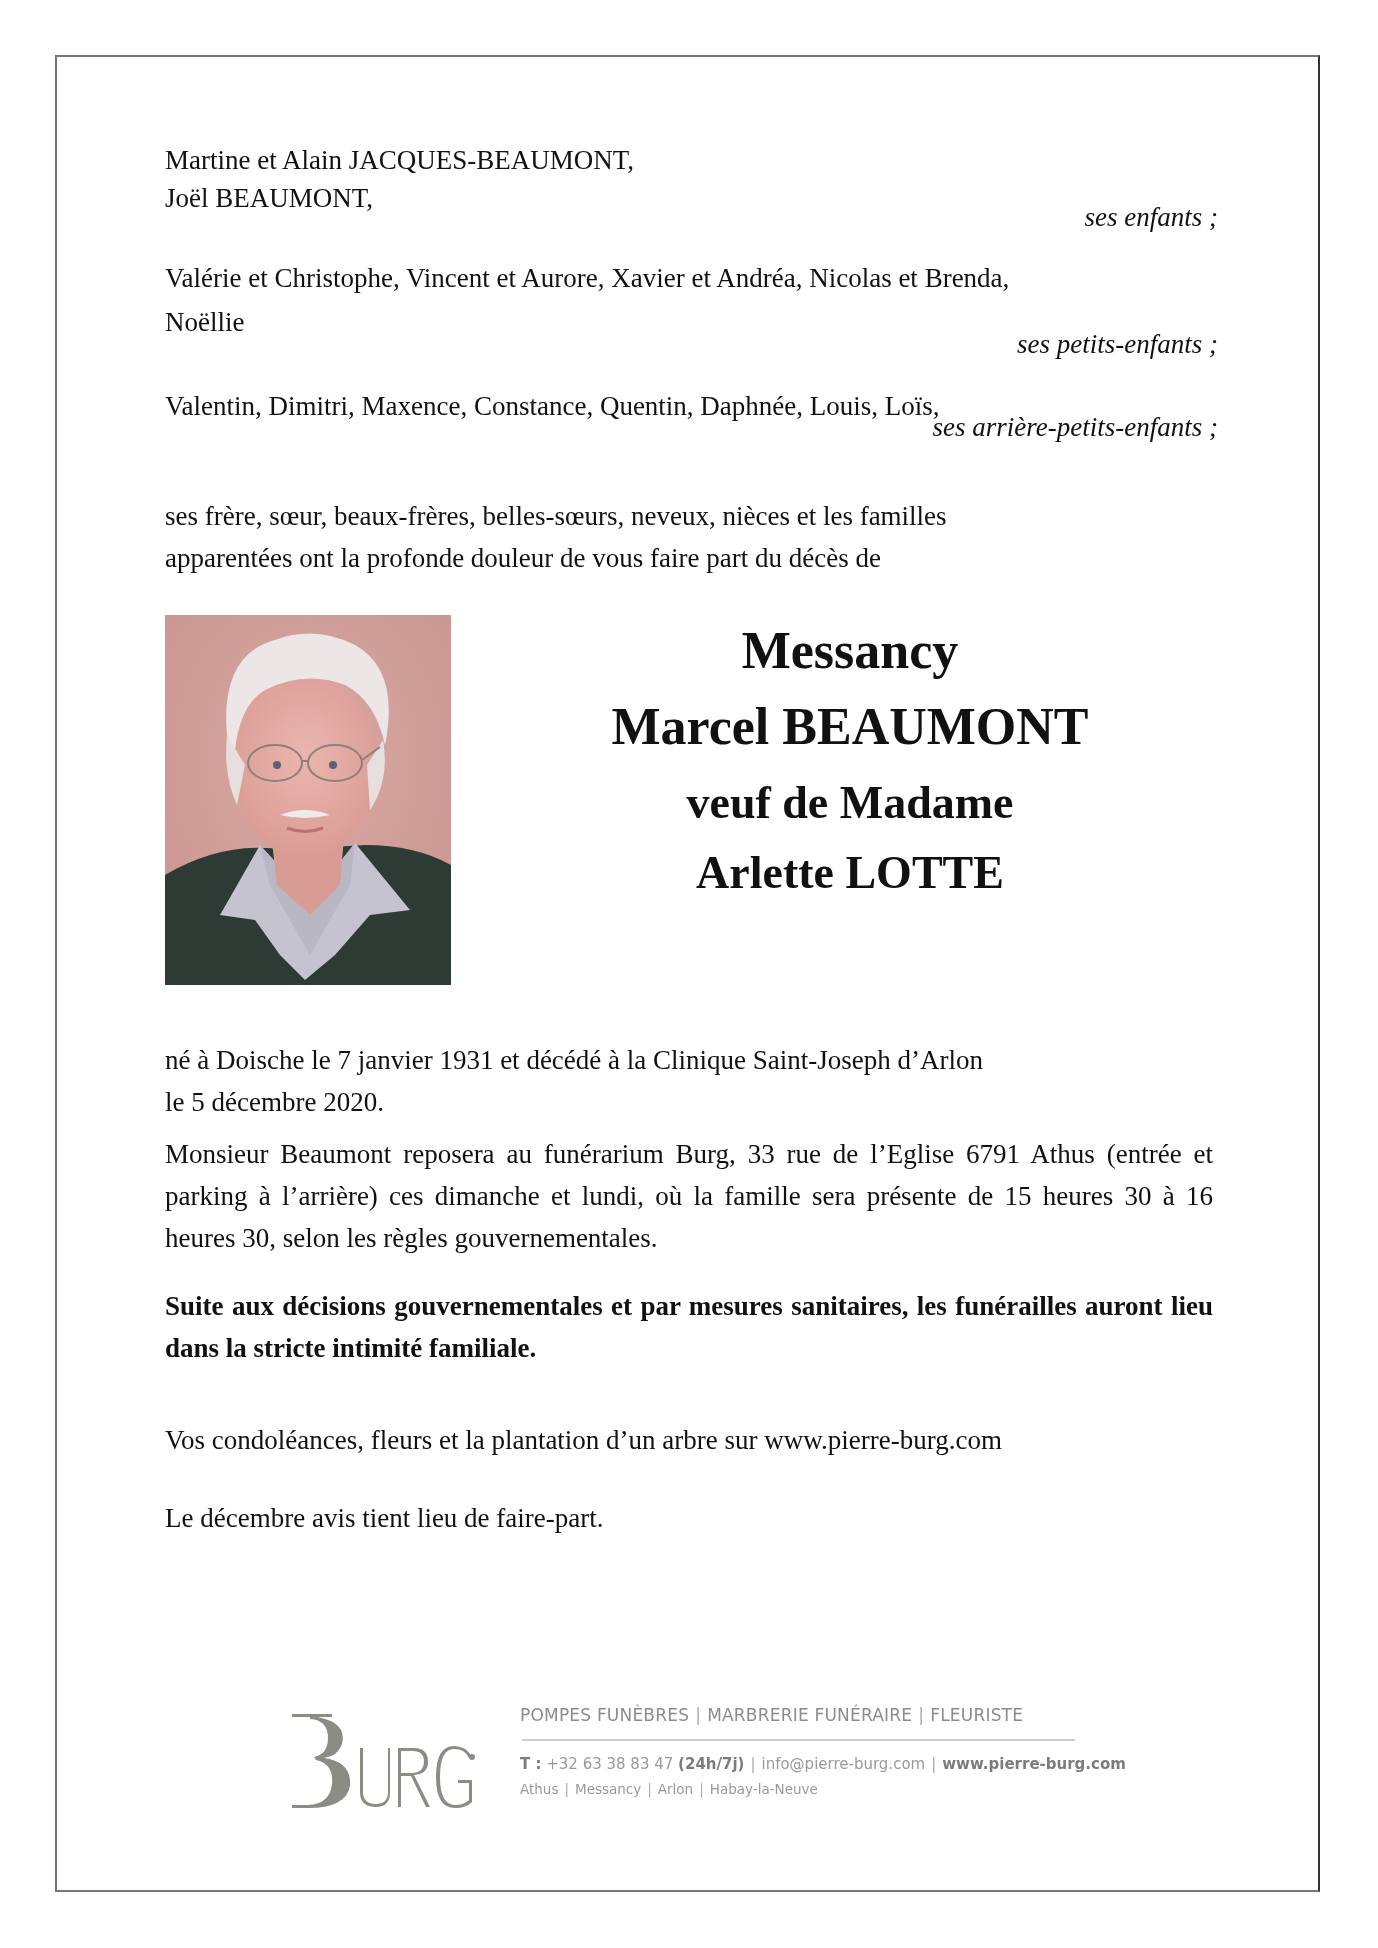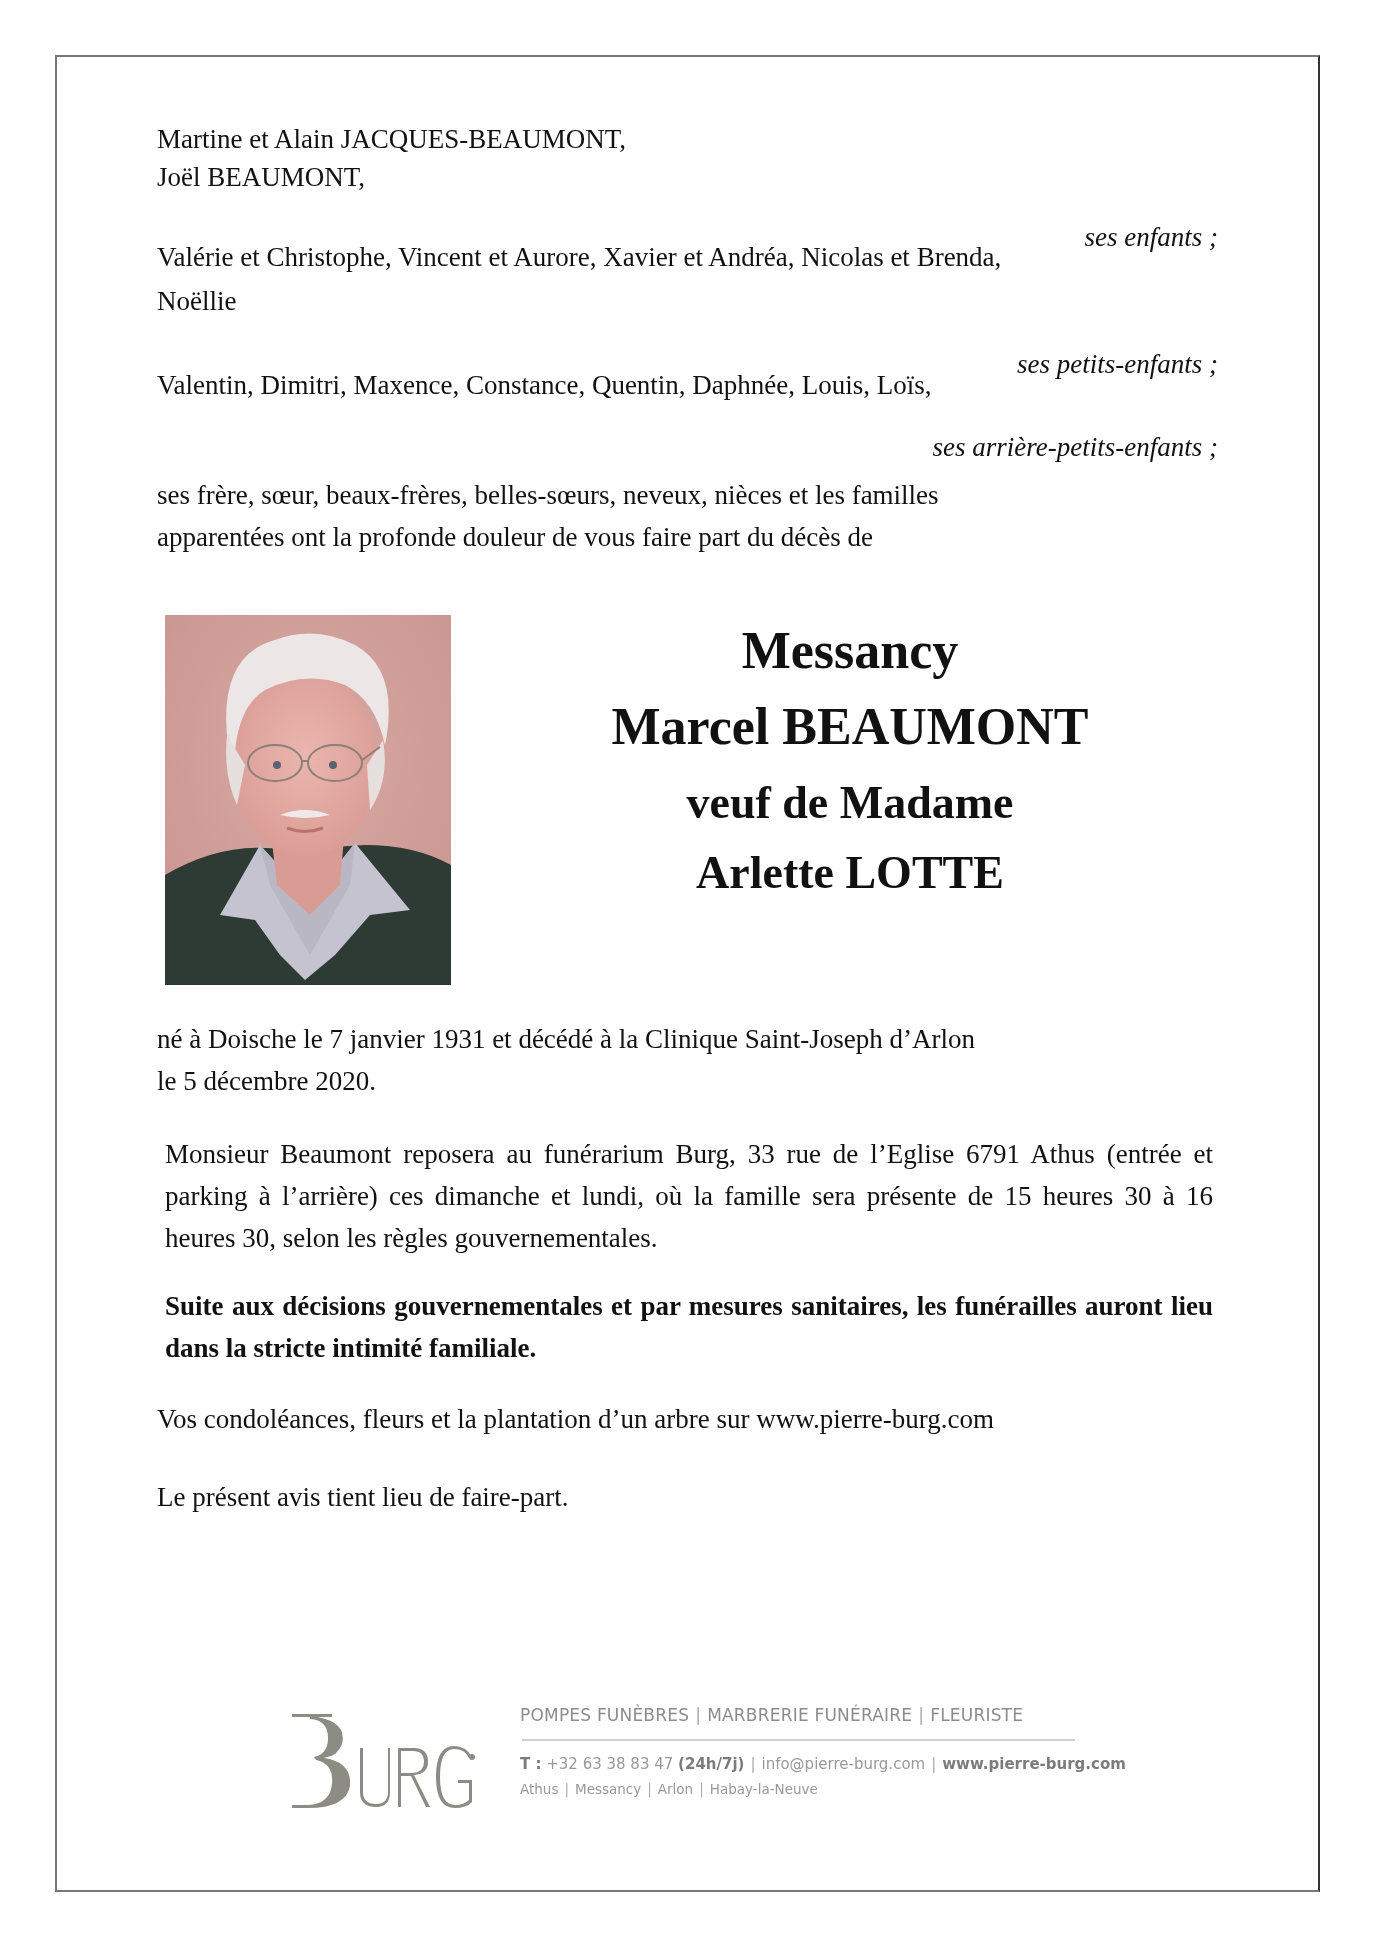--- a/index.html
+++ b/index.html
@@ -1,22 +1,22 @@
 <!DOCTYPE html>
 <html><head>
   <meta charset="utf-8">
   <style>
     html, body { margin: 0; padding: 0; background: #ffffff; }
     body { width: 1378px; height: 1948px; position: relative; overflow: hidden;
            font-family: "Liberation Serif", "DejaVu Serif", serif; color: #111; }
     .page { position: absolute; left: 55px; top: 55px; width: 1265px; height: 1837px;
             border: 2px solid #777; border-right-color: #333; border-bottom-color: #777; box-sizing: border-box; }
     .txt { position: absolute; font-size: 27px; line-height: 38px; white-space: nowrap; }
-    .left { left: 157px; }
-    .right { right: 160px; text-align: right; font-style: italic; margin-top: 20px; }
+    .left { left: 165px; margin-top: 21px; }
+    .right { right: 160px; text-align: right; font-style: italic; }
     .justify { left: 165px; width: 1048px; white-space: normal; text-align: justify; text-align-last: left; }
     .title-block { position: absolute; left: 500px; width: 700px; top: 615px; text-align: center; font-weight: bold; }
     .title-block div { white-space: nowrap; }
     .t1 { font-size: 52px; line-height: 64px; margin-top: 4px; }
     .t2 { font-size: 52px; line-height: 64px; margin-top: 12px; }
     .t3 { font-size: 46px; line-height: 60px; margin-top: 14px; }
     .t4 { font-size: 46px; line-height: 60px; margin-top: 10px; }
     .photo { position: absolute; left: 165px; top: 615px; width: 286px; height: 370px; overflow: hidden; }
     .footer-logo { position: absolute; left: 290px; top: 1712px; width: 190px; height: 100px; }
     .footer-info { position: absolute; left: 520px; top: 1705px; width: 555px; color: #8a8a8a;
@@ -95,21 +95,21 @@
 
 <div class="txt left" style="top:1020px">né à Doische le 7 janvier 1931 et décédé à la Clinique Saint-Joseph d’Arlon</div>
 <div class="txt left" style="top:1062px">le 5 décembre 2020.</div>
 
 <div class="txt justify" style="top:1133px; line-height:42px;">Monsieur Beaumont reposera au funérarium Burg, 33 rue de l’Eglise 6791 Athus (entrée et parking à l’arrière) ces dimanche et lundi, où la famille sera présente de 15 heures 30 à 16 heures 30, selon les règles gouvernementales.</div>
 
 <div class="txt justify" style="top:1285px; line-height:42px;font-weight:bold;">Suite aux décisions gouvernementales et par mesures sanitaires, les funérailles auront lieu dans la stricte intimité familiale.</div>
 
 <div class="txt left" style="top:1400px">Vos condoléances, fleurs et la plantation d’un arbre sur www.pierre-burg.com</div>
 
-<div class="txt left" style="top:1478px">Le présent avis tient lieu de faire-part.</div>
+<div class="txt left" style="top:1478px">Le décembre avis tient lieu de faire-part.</div>
 
 <div class="footer-logo">
   <svg width="190" height="100" viewBox="0 0 190 100" xmlns="http://www.w3.org/2000/svg">
     <g fill="#8c8c84">
 
       <rect x="2" y="2" width="40" height="3"></rect>
       <path d="M20 4 Q58 8 52 32 Q48 44 34 46 Q62 50 60 74 Q56 96 18 96 L2 96 L2 93 L18 93 Q40 92 42 72 Q44 52 26 48 L24 45 Q38 42 38 26 Q38 8 20 7 Z"></path>
 
       <path d="M70 36 L73 36 L73 80 Q73 92 86 92 Q98 92 98 80 L98 36 L100 36 L100 80 Q100 95 86 95 Q70 95 70 80 Z"></path>
 

